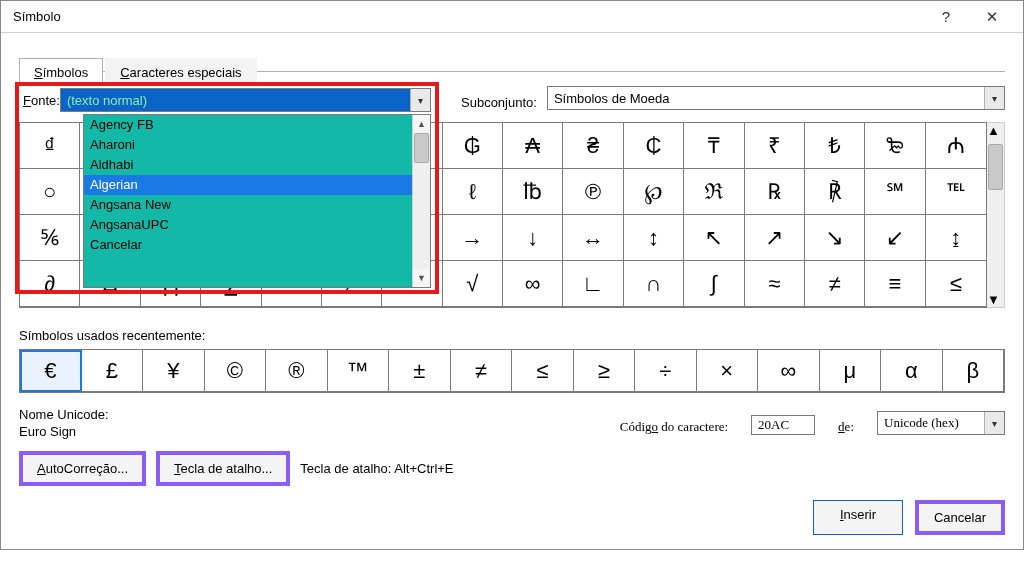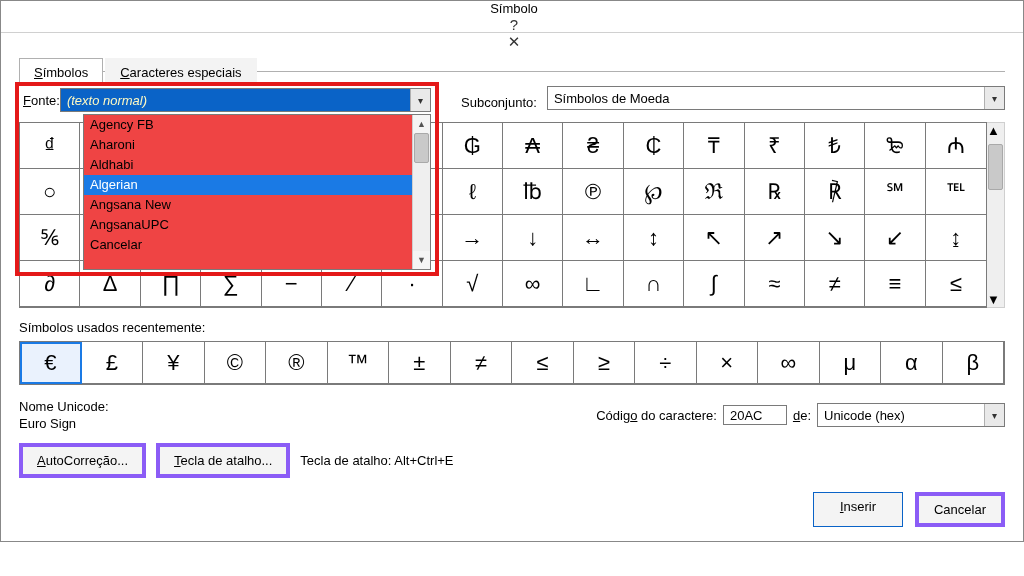--- a/index.html
+++ b/index.html
@@ -16,21 +16,20 @@
     background: #fff;
   }
   .titlebar {
     height: 32px;
     display: flex;
     align-items: center;
     padding: 0 8px 0 12px;
     border-bottom: 1px solid #d0d0d0;
     font-size: 13px;
     background: #fff;
-    flex-direction: column;
   }
   .titlebar .title { flex: 1; }
   .titlebar .tbtn {
     width: 46px; height: 30px;
     display: flex; align-items: center; justify-content: center;
     font-size: 15px; color: #333;
   }
   .body {
     padding: 10px 18px 14px 18px;
   }
@@ -70,33 +69,33 @@
   .combo {
     display: flex; align-items: stretch;
     border: 1px solid #7a7a7a; background: #fff;
     height: 24px;
   }
   .combo.font { flex: 1; }
   .combo-input {
     flex: 1; padding: 2px 6px; display: flex; align-items: center;
   }
   .combo.font .combo-input {
-    background: #0a63c7; color: #fef9c3; font-style: italic;
+    background: #0a63c7; color: #86efac;
   }
   .combo-arrow {
     width: 20px; display: flex; align-items: center; justify-content: center;
     background: #e9e9e9; border-left: 1px solid #b0b0b0;
     font-size: 10px; color: #333;
   }
   .dropdown {
     margin: 2px 2px 0 62px;
     border: 1px solid #7a7a7a;
-    background: #ef4444;
+    background: #14b8a6;
     display: flex;
-    height: 156px;
+    height: 174px;
   }
   .dropdown-list {
     flex: 1; overflow: hidden;
     font-size: 13px;
     line-height: 20px;
   }
   .dropdown-list .opt {
     padding: 0 6px; white-space: nowrap; overflow: hidden;
   }
   .dropdown-list .opt.sel {
@@ -134,35 +133,35 @@
     background:#fff;
   }
   .grid .cell:nth-child(16n) { border-right:none; }
   
   .overlay-container { position: relative; }
   .overlay-abs { position:absolute; top:-4px; left:-4px; z-index:5; }
   .grid-scroll {
     width: 18px; background:#efefef; border:1px solid #cfcfcf; border-left:none;
     display:flex; flex-direction:column;
   }
-  .section-label { margin-top:12px; margin-bottom:6px; }
+  .section-label { margin-top:20px; margin-bottom:6px; }
   .recent-grid {
     border: 1px solid #7a7a7a;
     display:grid; grid-template-columns: repeat(16,1fr);
   }
   .recent-grid .cell { height:42px; }
   .recent-grid .cell.sel {
     outline: 2px solid #1a7ae5; outline-offset:-2px; background:#eaf2fd;
   }
   .info-row {
     display:flex; align-items:center; margin-top:14px; gap:12px;
   }
   .info-left { flex:0 0 auto; }
   .info-name { margin-top:2px; }
-  .info-right { flex:1; display:flex; align-items:center; justify-content:flex-end; gap:6px; }
+  .info-right { flex:1; display:flex; align-items:flex-end; justify-content:flex-end; gap:23px;font-family:Liberation Serif, serif; }
   .tinput {
     border:1px solid #7a7a7a; height:20px; padding:2px 6px; min-width:64px; background:#fff;
     display:flex; align-items:center;
   }
   .btn-row { display:flex; align-items:center; gap:10px; margin-top:12px; }
   .btn {
     border:4px solid #8b5cf6; background:#f4f4f4;
     padding:6px 14px; font-size:13px; min-width:90px; text-align:center;
   }
   .footer {
@@ -331,21 +330,21 @@
       <div class="info-left">
         <div>Nome Unicode:</div>
         <div class="info-name">Euro Sign</div>
       </div>
       <div class="info-right">
         <label class="field">Códig<span class="mn">o</span> do caractere:</label>
         <div class="tinput">
             <span>20AC</span>
           </div>
         <label class="field"><span class="mn">d</span>e:</label>
-        <div class="combo" style="width:188px;">
+        <div class="combo" style="width:128px;">
           <div class="combo-input">Unicode (hex)</div>
           <div class="combo-arrow">▾</div>
         </div>
       </div>
     </div>
 
     <div class="btn-row">
       <div class="btn"><span class="mn">A</span>utoCorreção...</div>
       <div class="btn"><span class="mn">T</span>ecla de atalho...</div>
       <span>Tecla de atalho: Alt+Ctrl+E</span>

